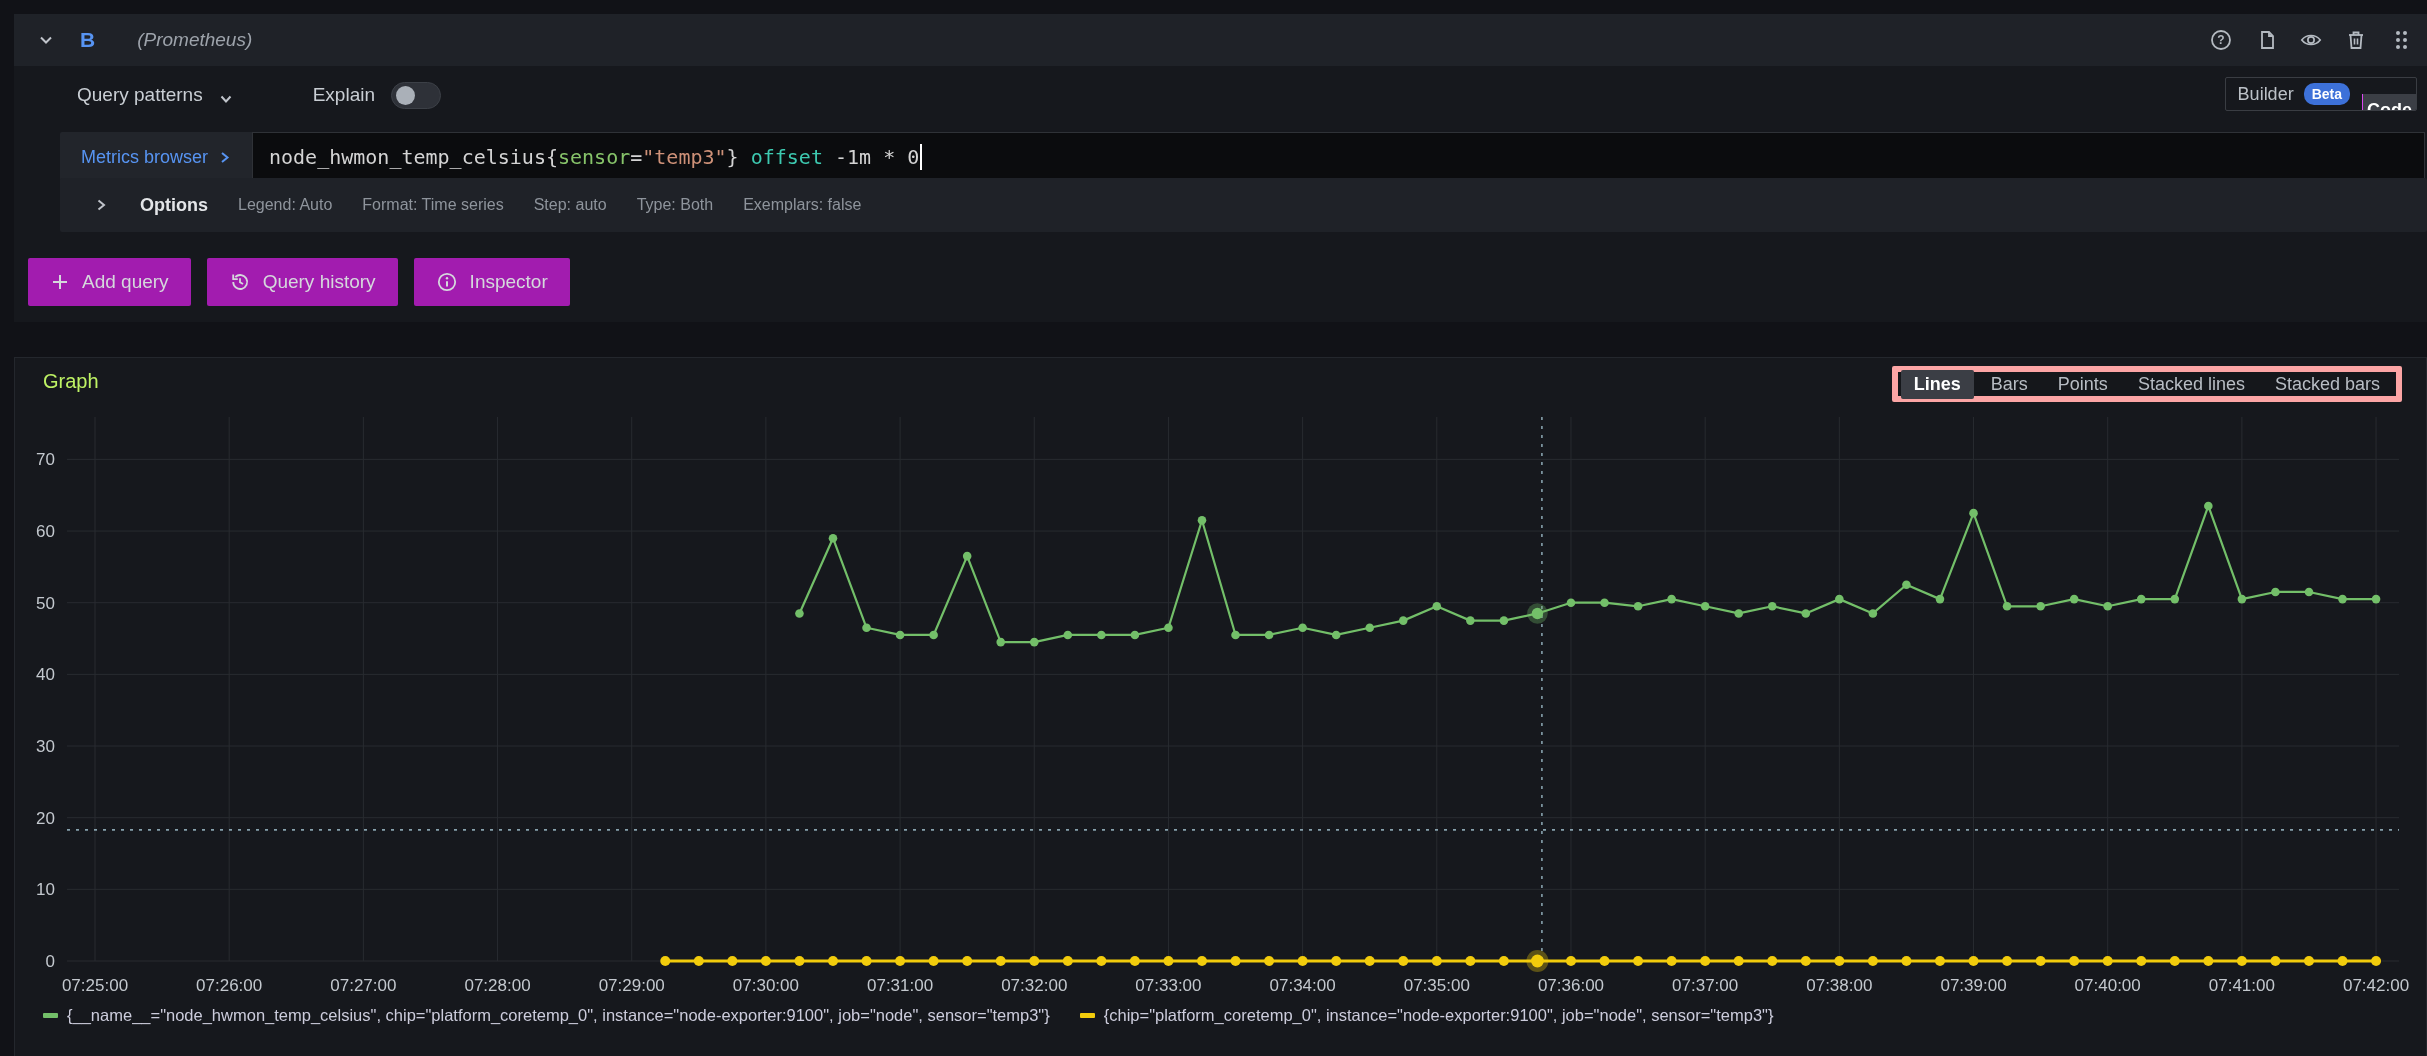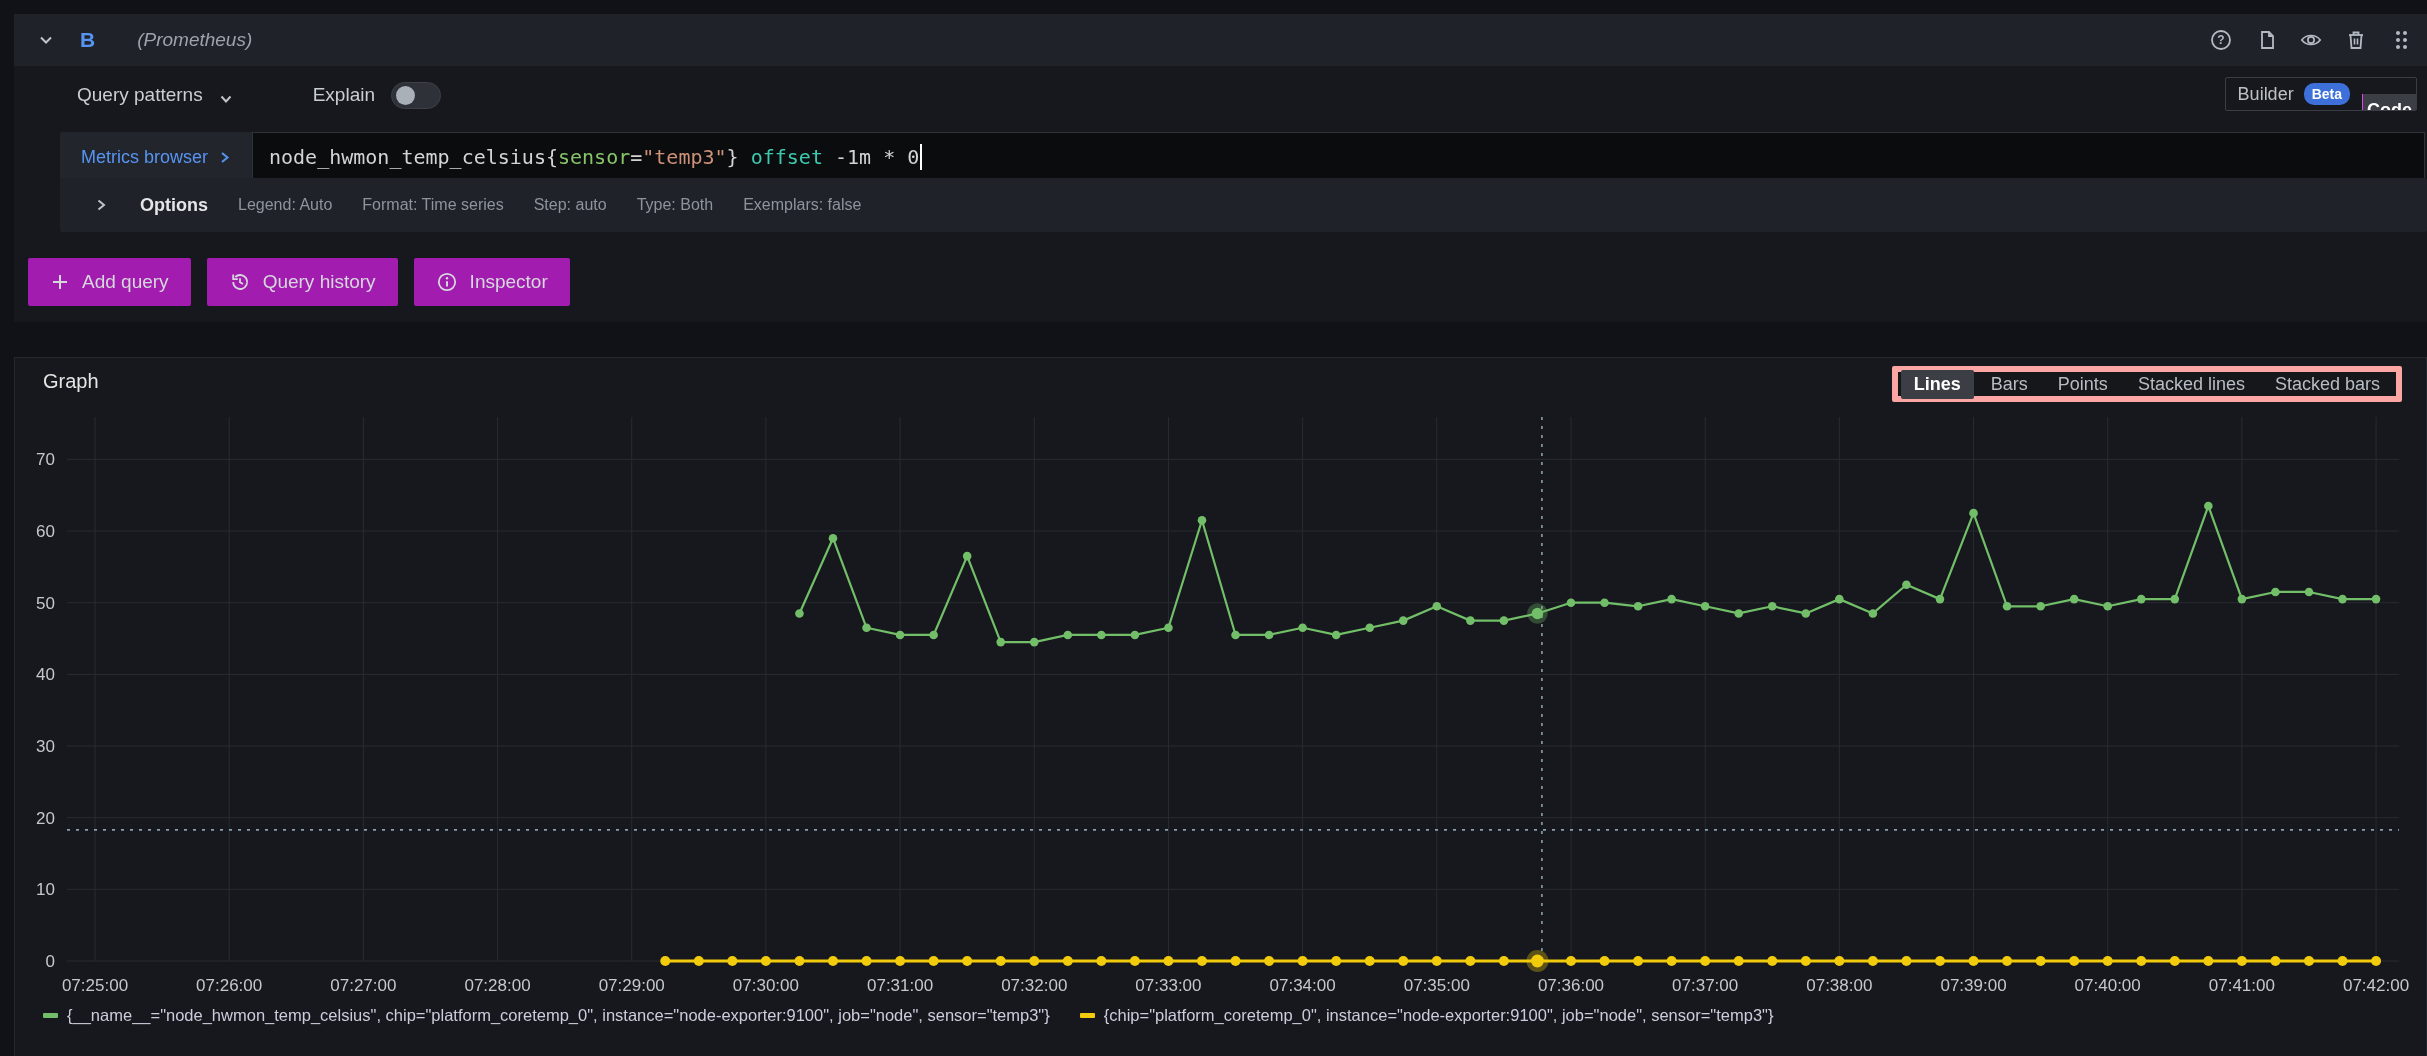--- a/index.html
+++ b/index.html
@@ -44,21 +44,21 @@
   
   .optrow { position: absolute; top: 164px; left: 46px; right: 0; height: 54px; background: #1f2228; border-radius: 2px; display: flex; align-items: center; gap: 30px; padding-left: 24px; }
   .optlabel { color: #e3e5e8; font-weight: bold; font-size: 18px; margin-left: 14px; }
   .optitem { color: #8e949c; font-size: 16px; }
 
   
   .btnrow { position: absolute; top: 244px; left: 14px; height: 48px; display: flex; gap: 16px; }
   .gbtn { height: 48px; background: #a21caf; border: none; border-radius: 2px; color: #d5d8dc; font-size: 19px; font-weight: 500; font-family: "Liberation Sans", sans-serif; display: flex; align-items: center; gap: 12px; padding: 0 22px; cursor: pointer; }
 
   
-  .gtitle { position: absolute; left: 28px; top: 12px; font-size: 20px; font-weight: 500; color: #e5e5e5; }
+  .gtitle { position: absolute; left: 28px; top: 12px; font-size: 20px; font-weight: 500; color: #bef264; }
   .tabs { position: absolute; right: 24px; top: 8px; height: 36px; display: flex; align-items: center; gap: 4px; border: 6px solid #fca5a5; border-radius: 2px; background: #15171b; padding: 3px; }
   .tab { padding: 4px 13px; font-size: 18px; color: #b8bdc4; border-radius: 2px; cursor: pointer; white-space: nowrap; }
   .tab.sel { background: #3b3e45; color: #ffffff; font-weight: bold; }
   .chart-wrap { position: absolute; left: 0; top: 55px; width: 2413px; height: 600px; }
   .legend { position: absolute; left: 28px; top: 648px; display: flex; gap: 30px; align-items: center; font-size: 16.5px; color: #ccccdc; }
   .legend-item { display: flex; align-items: center; gap: 9px; cursor: pointer; }
   .swatch { width: 15px; height: 5px; border-radius: 1px; display: inline-block; }
 </style>
 </head>
 <body>

